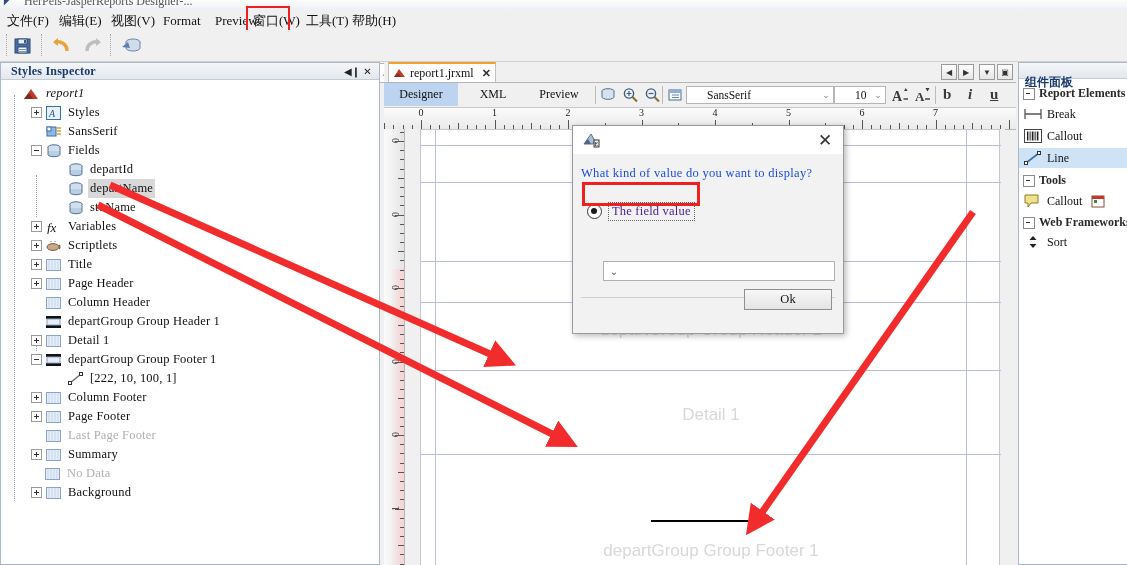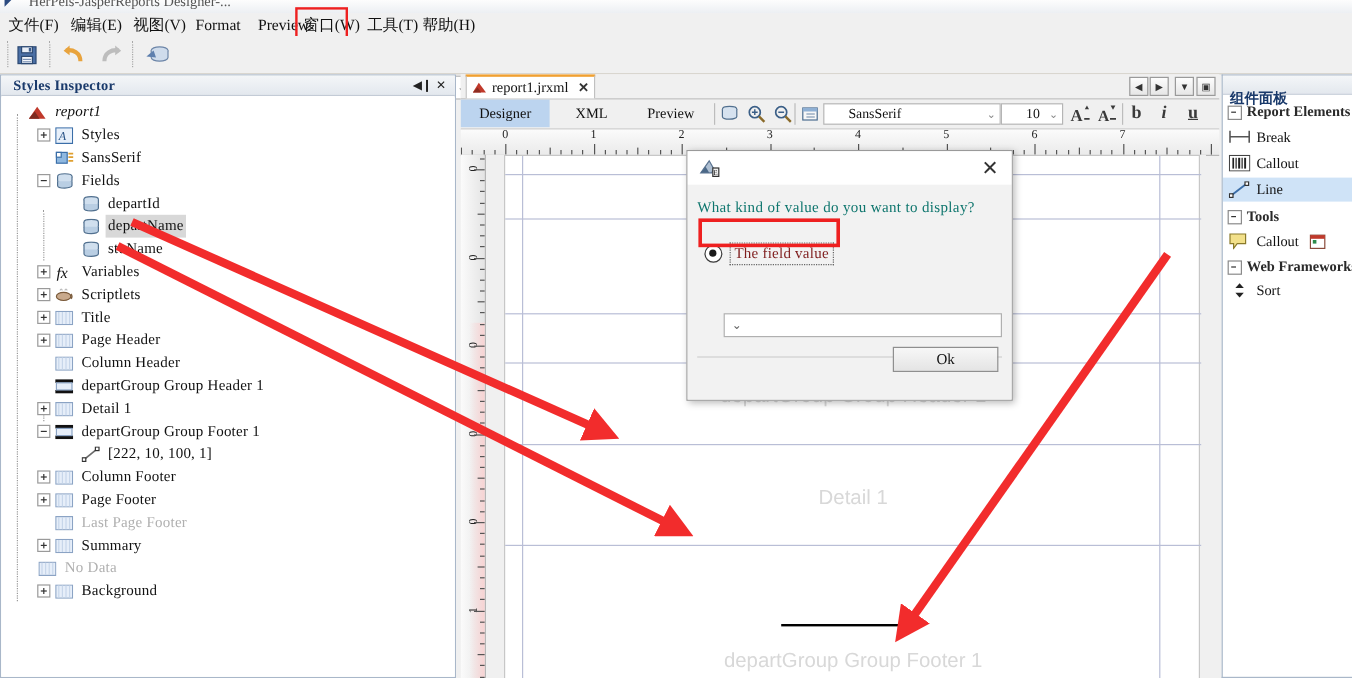--- a/index.html
+++ b/index.html
@@ -292,26 +292,26 @@
   #dlg-icon { position: absolute; left: 9px; top: 6px; width: 18px; height: 17px; }
   #dlg-close {
     position: absolute; right: 7px; top: 3px; width: 22px; height: 22px;
     display: flex; align-items: center; justify-content: center;
     font-size: 17px; color: #333; cursor: default;
     font-family: "Liberation Sans", sans-serif;
   }
   #dlg-body { position: absolute; left: 0; top: 28px; width: 270px; height: 179px; background: #f2f2f2; }
   #dlg-q {
     position: absolute; left: 8px; top: 12px;
-    font-size: 12.5px; color: #0f766e; font-family: "Liberation Serif", serif;
+    font-size: 12.5px; color: #1d4ed8; font-family: "Liberation Serif", serif;
     letter-spacing: .3px; white-space: nowrap;
   }
   .radio-row {
     position: absolute; left: 14px; display: flex; align-items: center;
-    font-size: 12.5px; font-family:"Liberation Serif",serif; color:#7f1d1d;
+    font-size: 12.5px; font-family:"Liberation Serif",serif; color:#4c1d95;
     white-space: nowrap; cursor: default; letter-spacing:.2px;
   }
   .rdo {
     width: 13px; height: 13px; border-radius: 50%;
     border: 1.6px solid #3a3a3a; background: #fff;
     margin-right: 6px; position: relative; flex: none;
   }
   .rdo.on::after {
     content:""; position:absolute; left:2.5px; top:2.5px; width:6px; height:6px;
     border-radius:50%; background:#1a1a1a;
@@ -616,21 +616,21 @@
         <div class="node" style="top: 364px; left: 30px;">
           <span class="exp plus"></span>
           <span class="tico">
             <svg width="15" height="12" viewBox="0 0 15 12">
               <rect x="0.5" y="0.5" width="14" height="11" fill="#e6eef9" stroke="#8ba3c4"></rect>
               <path d="M3 1 v10 M6 1 v10 M9 1 v10 M12 1 v10" stroke="#c7d6ea"></path>
             </svg>
           </span>
           <span class="lbl">Summary</span>
         </div>
-        <div class="node dim" style="top: 383px; left: 16px;">
+        <div class="node dim" style="top: 383px; left: 29px;">
           <span class="exp none"></span>
           <span class="tico">
             <svg width="15" height="12" viewBox="0 0 15 12">
               <rect x="0.5" y="0.5" width="14" height="11" fill="#e6eef9" stroke="#8ba3c4"></rect>
               <path d="M3 1 v10 M6 1 v10 M9 1 v10 M12 1 v10" stroke="#c7d6ea"></path>
             </svg>
           </span>
           <span class="lbl">No Data</span>
         </div>
         <div class="node" style="top: 402px; left: 30px;">

